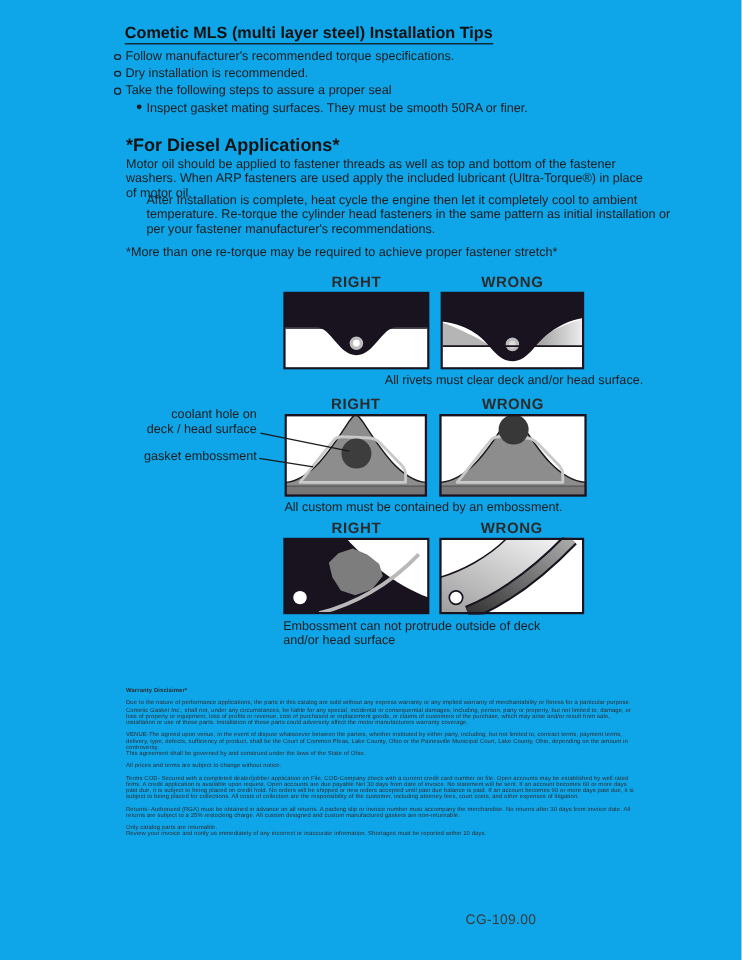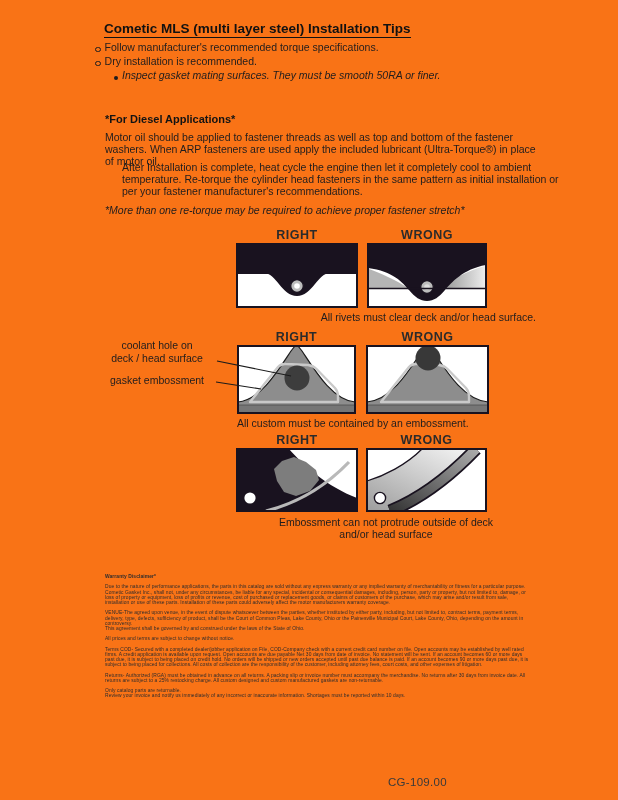--- a/index.html
+++ b/index.html
@@ -1,64 +1,68 @@
 <!DOCTYPE html>
 <html><head>
 <meta charset="utf-8">
 <style>
   html,body{margin:0;padding:0;background:#ffffff;}
-  #page{position:relative;width:618px;height:800px;background:#f97316;overflow:hidden;
+  #page{position:relative;width:618px;height:800px;background:#0ea5e9;overflow:hidden;
         font-family:"Liberation Sans", sans-serif;color:#1d1d1f;}
   .abs{position:absolute;}
   .title{font-size:13.5px;font-weight:700;color:#111;border-bottom:1.6px solid #111;padding-bottom:1px;display:inline-block;}
   .body-text{font-size:10.5px;line-height:11.9px;color:#1f1d1e;}
   .bullets{font-size:10.5px;line-height:14.2px;color:#1f1d1e;}
-  .b-row{display:flex;align-items:center;}
+  .b-row{display:flex;align-items:flex-start;}
   .dot-open{width:3.6px;height:3.6px;border:1px solid #1f1d1e;border-radius:50%;margin:4.6px 4px 0 0;flex:0 0 auto;}
   .dot-fill{width:4px;height:4px;background:#1f1d1e;border-radius:50%;margin:4.6px 4px 0 0;flex:0 0 auto;}
-  .indent2{margin-left:19px;font-style:italic;}
-  .h2{font-size:11px;font-weight:700;color:#131313;}
+  .indent2{margin-left:19px;}
+  .h2{font-size:15px;font-weight:700;color:#131313;}
   .rw-label{font-size:12.5px;font-weight:700;letter-spacing:.5px;color:#2b2b2b;text-align:center;}
   .caption{font-size:10.5px;line-height:12.4px;color:#1f1d1e;}
-  .diag-label{font-size:10.5px;line-height:13px;color:#1f1d1e;text-align:center;}
+  .diag-label{font-size:10.5px;line-height:13px;color:#1f1d1e;text-align:right;}
   .small{font-size:4.9px;line-height:5.25px;color:#2e2c2d;letter-spacing:.1px;}
   .small p{margin:0;}
   .small p.gap{margin-top:5px;}
   .small .hd{font-weight:700;}
-  .footer{font-size:11.5px;color:#3a3a3a;letter-spacing:.3px;margin-top:15px;}
+  .footer{font-size:11.5px;color:#3a3a3a;letter-spacing:.3px;}
   svg{display:block;}
 </style>
 </head>
 <body>
 
 <div id="page">
 
   <div class="abs" style="left:104px;top:19px;">
     <span class="title">Cometic MLS (multi layer steel) Installation Tips</span>
   </div>
 
   <div class="abs bullets" style="left:95px;top:40px;width:470px;">
     <div class="b-row">
       <span class="dot-open"></span>
       <span>Follow manufacturer's recommended torque specifications.</span>
     </div>
     <div class="b-row">
       <span class="dot-open"></span>
       <span>Dry installation is recommended.</span>
     </div>
+    <div class="b-row">
+      <span class="dot-open"></span>
+      <span>Take the following steps to assure a proper seal</span>
+    </div>
     <div class="b-row indent2">
       <span class="dot-fill"></span>
       <span>Inspect gasket mating surfaces.  They must be smooth 50RA or finer.</span>
     </div>
   </div>
 
   <div class="abs h2" style="left:105px;top:113px;">*For Diesel Applications*</div>
   <div class="abs body-text" style="left:105px;top:132px;width:437px;">Motor oil should be applied to fastener threads as well as top and bottom of the fastener washers. When ARP fasteners are used apply the included lubricant (Ultra-Torque®) in place of motor oil.</div>
   <div class="abs body-text" style="left:122px;top:162px;width:437px;">After Installation is complete, heat cycle the engine then let it completely cool to ambient temperature. Re-torque the cylinder head fasteners in the same pattern as initial installation or per your fastener manufacturer's recommendations.</div>
-  <div class="abs body-text" style="left:105px;top:205px;width:437px;font-style:italic;">*More than one re-torque may be required to achieve proper fastener stretch*</div>
+  <div class="abs body-text" style="left:105px;top:205px;width:437px;">*More than one re-torque may be required to achieve proper fastener stretch*</div>
 
   <div class="abs rw-label" style="left:236px;top:228px;width:122px;">RIGHT</div>
   <div class="abs rw-label" style="left:367px;top:228px;width:120px;">WRONG</div>
 
   <svg class="abs" style="left:236px;top:243px;" width="122" height="65" viewBox="0 0 122 65">
     <rect x="1" y="1" width="120" height="63" fill="#ffffff"></rect>
     <polygon points="2,30.5 34,30.5 2,24" fill="#a9a9a9"></polygon>
     <polygon points="120,30.5 88,30.5 120,24" fill="#a9a9a9"></polygon>
     <line x1="2" y1="30.5" x2="120" y2="30.5" stroke="#19121f" stroke-width="1"></line>
     <path d="M1,1 H121 V30 H94 C82,30 76,53 61,53 C46,53 40,30 28,30 H1 Z" fill="#19121f"></path>
@@ -143,21 +147,21 @@
     <rect x="1" y="1" width="119" height="62" fill="url(#gb)"></rect>
     <path d="M1,1 H56 C40,17 18,28 1,33 Z" fill="#ffffff"></path>
     <path d="M56,1 C40,17 18,28 1,33" fill="none" stroke="#19121f" stroke-width="1.3"></path>
     <path d="M30,63 C62,50 92,26 114,1 L120,1 L120,63 Z" fill="#ffffff"></path>
     <path d="M24,63 C56,50 86,26 110,1" stroke="#19121f" stroke-width="13" fill="none"></path>
     <path d="M24,63 C56,50 86,26 110,1" stroke="url(#gs)" stroke-width="9.5" fill="none"></path>
     <circle cx="14" cy="50" r="5.6" fill="#ffffff" stroke="#19121f" stroke-width="1.4"></circle>
     <rect x="1" y="1" width="119" height="62" fill="none" stroke="#19121f" stroke-width="2"></rect>
   </svg>
 
-  <div class="abs caption" style="left:236px;top:516px;width:300px;text-align:center;">
+  <div class="abs caption" style="left:236px;top:516px;width:300px;">
     <div>Embossment can not protrude outside of deck</div>
     <div>and/or head surface</div>
   </div>
 
   <svg class="abs" style="left:0;top:0;pointer-events:none;" width="618" height="800" viewBox="0 0 618 800">
     <line x1="217" y1="361" x2="291" y2="376" stroke="#1b1b1b" stroke-width="1.1"></line>
     <line x1="216" y1="382" x2="261" y2="389" stroke="#1b1b1b" stroke-width="1.1"></line>
   </svg>
 
   <div class="abs small" style="left:105px;top:574px;width:427px;">

